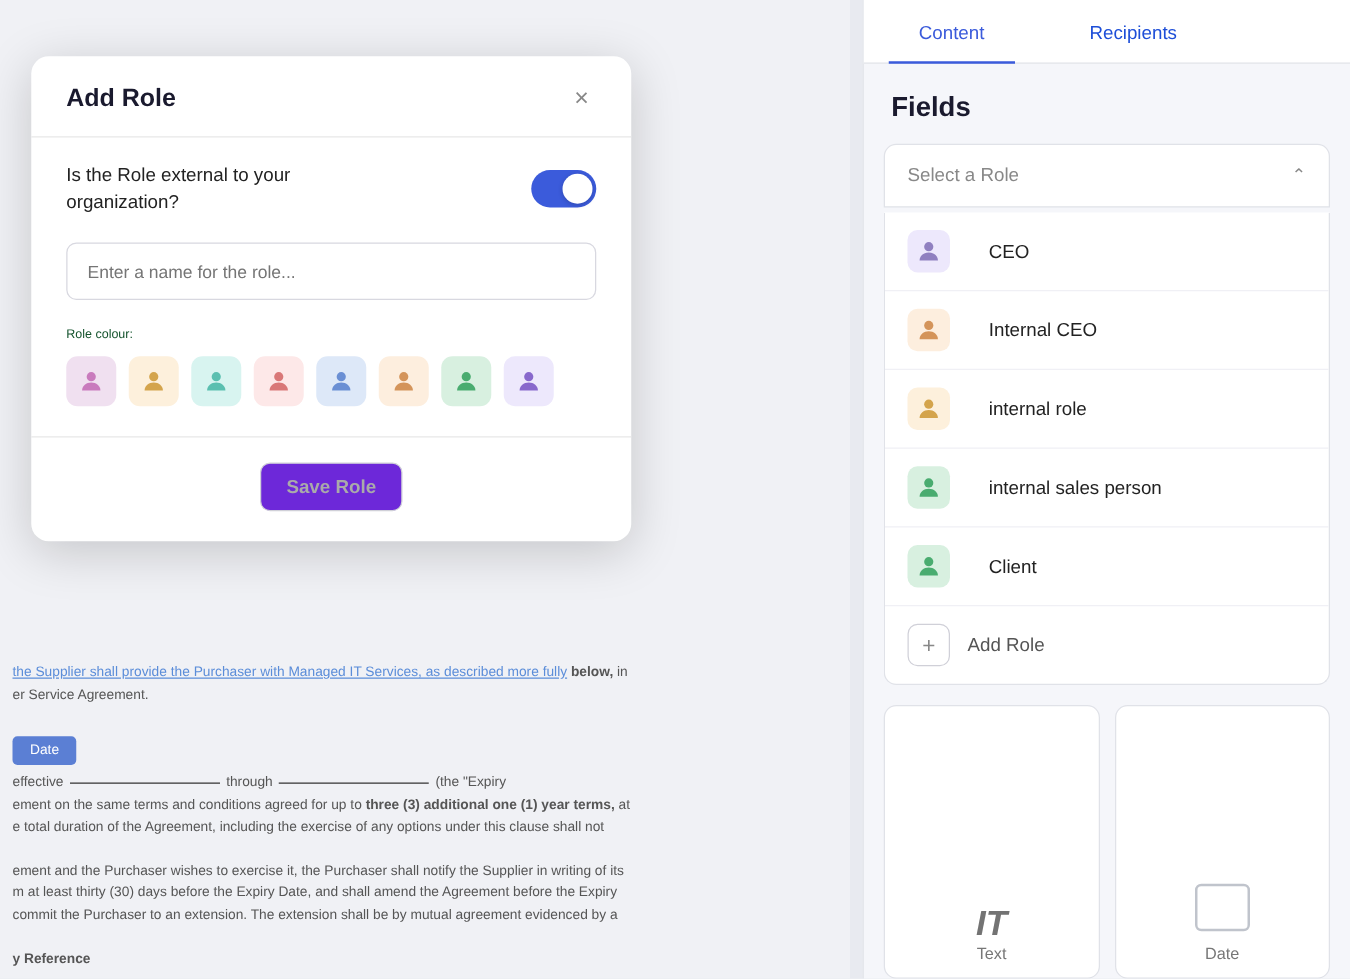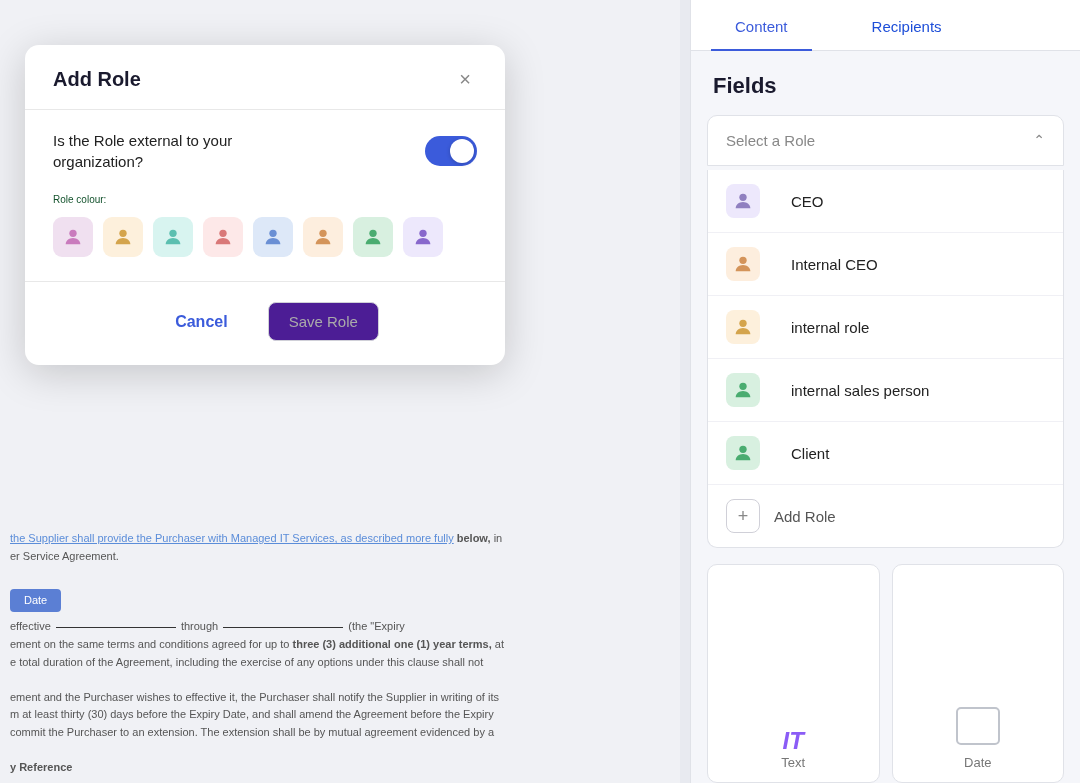--- a/index.html
+++ b/index.html
@@ -195,25 +195,25 @@
       background: none;
       border: none;
       font-size: 16px;
       font-weight: 600;
       color: #3b5bdb;
       cursor: pointer;
       padding: 10px 24px;
     }
 
     .btn-save {
-      background: #4c1d95;
+      background: #6d28d9;
       border: 1.5px solid #d0d0d8;
       border-radius: 8px;
       font-size: 15px;
-      font-weight: 400;
+      font-weight: 700;
       color: #aaa;
       cursor: pointer;
       padding: 10px 20px;
     }
 
     
     .right-panel {
       position: absolute;
       right: 0; top: 0;
       width: 390px;
@@ -360,23 +360,23 @@
       overflow: hidden;
     }
 
     .bottom-card-label {
       font-size: 13px;
       color: #777;
       font-weight: 500;
     }
 
     .text-icon {
-      font-size: 24px;
+      font-size: 28px;
       font-weight: 700;
-      color: #8b5cf6;
+      color: #737373;
       font-style: italic;
     }
 
     .date-icon-box {
       width: 44px;
       height: 38px;
       border: 2.5px solid #c0c4cc;
       border-radius: 5px;
       margin-bottom: 10px;
     }
@@ -396,21 +396,21 @@
     <span>effective</span>
     <span class="doc-line"></span>
     <span>through</span>
     <span class="doc-line"></span>
     <span>(the "Expiry</span>
     <br>
     <span>ement on the same terms and conditions agreed for up to <span class="doc-bold">three (3) additional one (1) year terms,</span> at</span>
     <br>
     <span>e total duration of the Agreement, including the exercise of any options under this clause shall not</span>
     <br><br>
-    <span>ement and the Purchaser wishes to effective it, the Purchaser shall notify the Supplier in writing of its</span>
+    <span>ement and the Purchaser wishes to exercise it, the Purchaser shall notify the Supplier in writing of its</span>
     <br>
     <span>m at least thirty (30) days before the Expiry Date, and shall amend the Agreement before the Expiry</span>
     <br>
     <span>commit the Purchaser to an extension. The extension shall be by mutual agreement evidenced by a</span>
     <br><br>
     <span class="doc-bold">y Reference</span>
   </div>
 </div>
 
 <div class="modal-overlay">
@@ -419,20 +419,21 @@
     <button class="modal-close">×</button>
   </div>
   <div class="modal-divider"></div>
   <div class="modal-body">
     <div class="toggle-row">
       <span class="toggle-label">Is the Role external to your organization?</span>
       <div class="toggle-switch">
         <div class="toggle-knob"></div>
       </div>
     </div>
+    <input class="role-name-input" type="text" placeholder="Enter a name for the role..." style="">
     <div class="colour-label">Role colour:</div>
     <div class="colour-swatches">
 
       <div class="swatch" style="background:#f0e0f0;">
         <svg class="swatch-icon" viewBox="0 0 24 24" fill="none">
           <circle cx="12" cy="8" r="4" fill="#c97bbd"></circle>
           <path d="M4 20c0-4 3.6-7 8-7s8 3 8 7" fill="#c97bbd"></path>
         </svg>
       </div>
       <div class="swatch" style="background:#fdf0dc;">
@@ -474,21 +475,20 @@
       <div class="swatch" style="background:#ede8fc;">
         <svg class="swatch-icon" viewBox="0 0 24 24" fill="none">
           <circle cx="12" cy="8" r="4" fill="#8868cc"></circle>
           <path d="M4 20c0-4 3.6-7 8-7s8 3 8 7" fill="#8868cc"></path>
         </svg>
       </div>
     </div>
   </div>
   <div class="modal-footer-divider"></div>
   <div class="modal-footer">
-    <button class="btn-cancel">Cancel</button>
     <button class="btn-save">Save Role</button>
   </div>
 </div>
 
 <div class="right-panel">
   <div class="panel-tabs">
     <div class="panel-tab active">Content</div>
     <div class="panel-tab">Recipients</div>
   </div>
   <div class="panel-fields-title">Fields</div>

